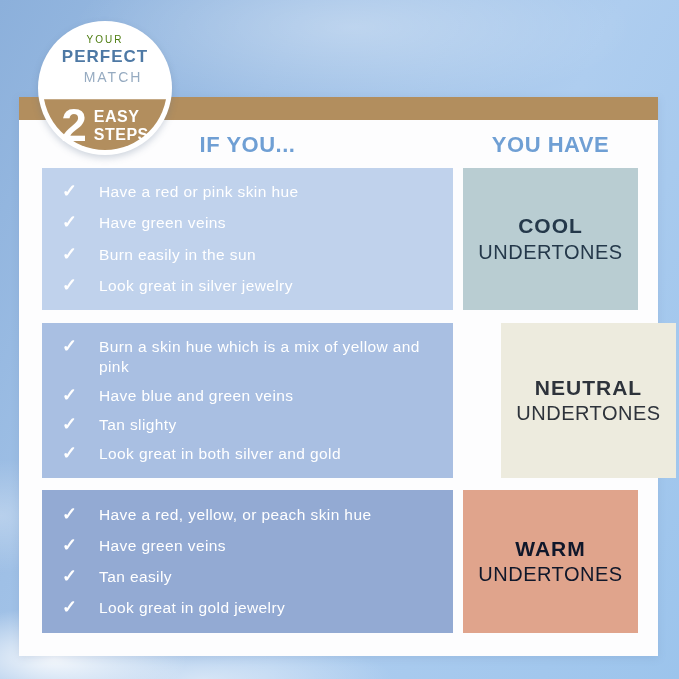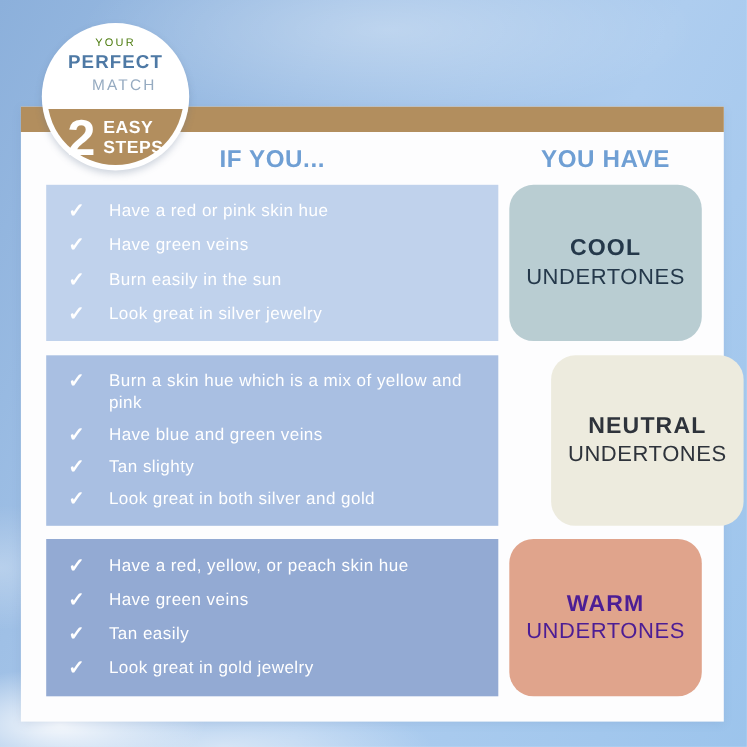--- a/index.html
+++ b/index.html
@@ -82,21 +82,20 @@
     color:#ffffff;font-size:15.5px;letter-spacing:0.4px;line-height:1.3;
   }
   .check-item .txt{max-width:330px;}
   .check{
     flex:0 0 20px;font-size:18px;font-weight:bold;line-height:1.1;color:#ffffff;
   }
   .result-box{
     position:absolute;left:463px;top:0;width:175px;height:100%;
     display:flex;flex-direction:column;justify-content:center;align-items:center;
     text-align:center;
-    border-radius:22px;
   }
   .result-emph{font-size:21px;font-weight:bold;letter-spacing:1px;line-height:1.25;}
   .result-label{font-size:20px;letter-spacing:0.5px;line-height:1.25;}
 </style>
 </head>
 <body>
 
 <div class="stage">
 
   <div class="panel"></div>
@@ -184,19 +183,19 @@
       </div>
       <div class="check-item">
         <span class="check">✓</span>
         <span class="txt">Tan easily</span>
       </div>
       <div class="check-item">
         <span class="check">✓</span>
         <span class="txt">Look great in gold jewelry</span>
       </div>
     </div>
-    <div class="result-box" style="background-color: rgb(224, 164, 140); color: #4c1d95;">
+    <div class="result-box" style="background-color: rgb(224, 164, 140); color: #0f172a;">
       <div class="result-emph">WARM</div>
       <div class="result-label">UNDERTONES</div>
     </div>
   </div>
 
 </div>
 
 </body></html>

